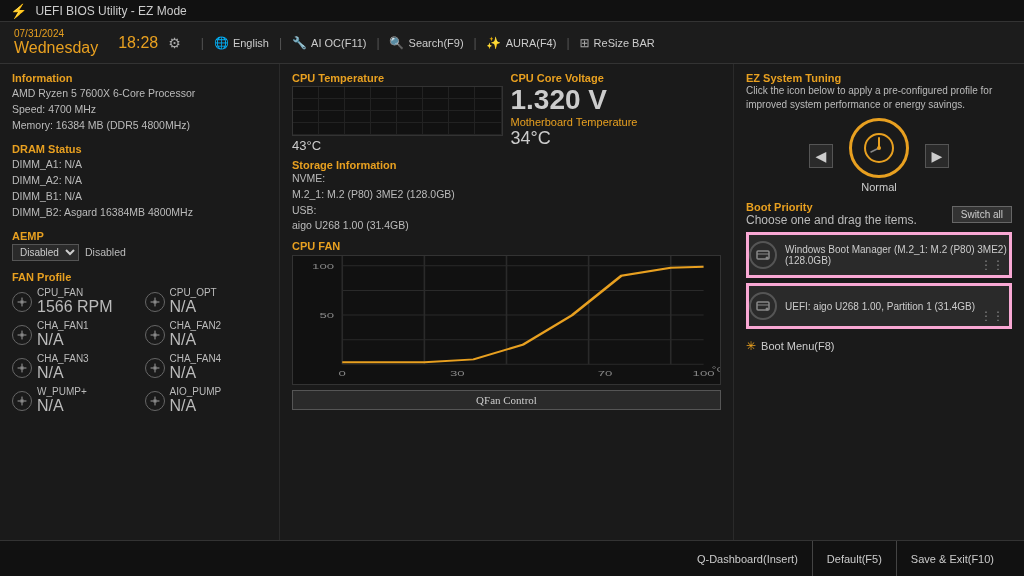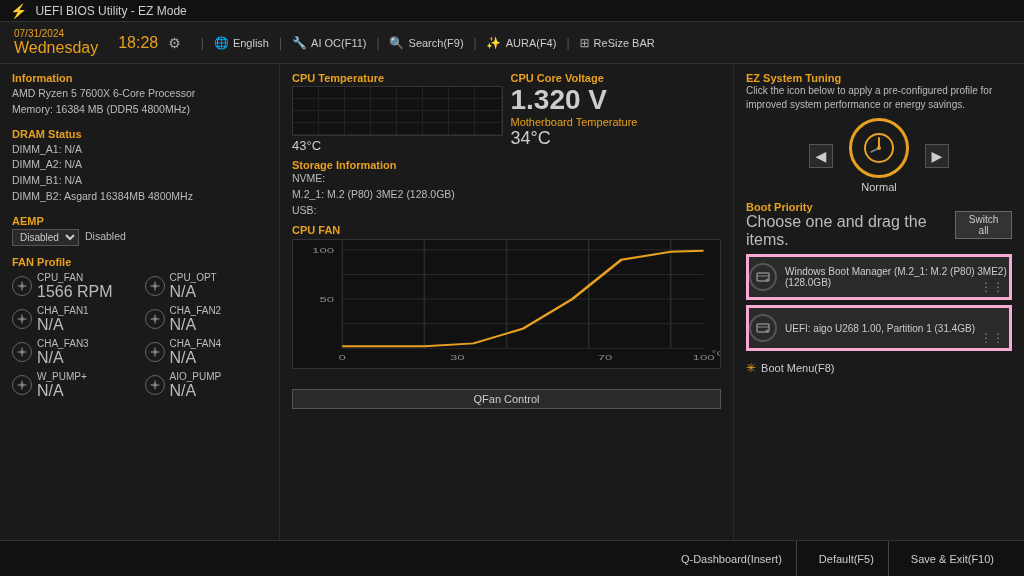--- a/index.html
+++ b/index.html
@@ -213,22 +213,23 @@
     }
     .chart-svg { width: 100%; height: 100%; }
     .qfan-btn {
       background: #2a2a2a;
       border: 1px solid #555;
       color: #ccc;
       font-size: 11px;
       width: 100%;
       padding: 3px 0;
       cursor: pointer;
-      margin-top: 20px;
+      margin-top: 5px;
       text-align: center;
+      font-family: Liberation Serif, serif;
     }
 
     
     .right-panel {
       width: 290px;
       padding: 8px 12px;
       display: flex;
       flex-direction: column;
       gap: 2px;
     }
@@ -271,21 +272,21 @@
     }
     .gauge-label { color: #ccc; font-size: 11px; margin-top: 3px; }
 
     .boot-priority-section {}
     .boot-priority-header {
       display: flex;
       align-items: center;
       justify-content: space-between;
     }
     .boot-priority-title { color: #e8a020; font-size: 11px; font-weight: bold; }
-    .boot-priority-desc { color: #bbb; font-size: 16px; }
+    .boot-priority-desc { color: #bbb; font-size: 12px; }
     .switch-all-btn {
       background: #333;
       border: 1px solid #666;
       color: #ccc;
       font-size: 10px;
       padding: 2px 8px;
       cursor: pointer;
     }
     .boot-item {
       background: #2a2a2a;
@@ -333,21 +334,21 @@
 
     
     .bottom-bar {
       height: 36px;
       background: #111;
       border-top: 1px solid #333;
       display: flex;
       align-items: center;
       justify-content: flex-end;
       padding: 0 16px;
-      gap: 8px;
+      gap: 0;
     }
     .bottom-btn {
       color: #ccc;
       font-size: 11px;
       padding: 0 14px;
       cursor: pointer;
       border-right: 1px solid #444;
       height: 100%;
       display: flex;
       align-items: center;
@@ -409,20 +410,21 @@
   </div>
 </div>
 
 <div class="main">
 
   <div class="left-panel">
 
     <div>
       <div class="section-title">Information</div>
       <div class="info-text">AMD Ryzen 5 7600X 6-Core Processor</div>
+      <div class="info-text">Speed: 4700 MHz</div>
       <div class="info-text">Memory: 16384 MB (DDR5 4800MHz)</div>
     </div>
 
     <div class="dram-section">
       <div class="section-title">DRAM Status</div>
       <div class="dram-row">DIMM_A1: N/A</div>
       <div class="dram-row">DIMM_A2: N/A</div>
       <div class="dram-row">DIMM_B1: N/A</div>
       <div class="dram-row">DIMM_B2: Asgard 16384MB 4800MHz</div>
     </div>
@@ -619,20 +621,21 @@
         <div class="mb-temp-label">Motherboard Temperature</div>
         <div class="mb-temp-val">34°C</div>
       </div>
     </div>
 
     <div class="storage-section">
       <div class="storage-label">Storage Information</div>
       <div class="storage-text">NVME:</div>
       <div class="storage-text">M.2_1: M.2 (P80) 3ME2 (128.0GB)</div>
       <div class="storage-text">USB:</div>
+      <div class="storage-text">aigo U268 1.00 (31.4GB)</div>
     </div>
 
     <div class="cpu-fan-section">
       <div class="cpu-fan-label">CPU FAN</div>
       <div class="chart-container">
         <svg class="chart-svg" viewBox="0 0 260 130" preserveAspectRatio="none">
 
           <line x1="30" y1="0" x2="30" y2="110" stroke="#2a2a2a" stroke-width="1"></line>
           <line x1="80" y1="0" x2="80" y2="110" stroke="#2a2a2a" stroke-width="1"></line>
           <line x1="130" y1="0" x2="130" y2="110" stroke="#2a2a2a" stroke-width="1"></line>

